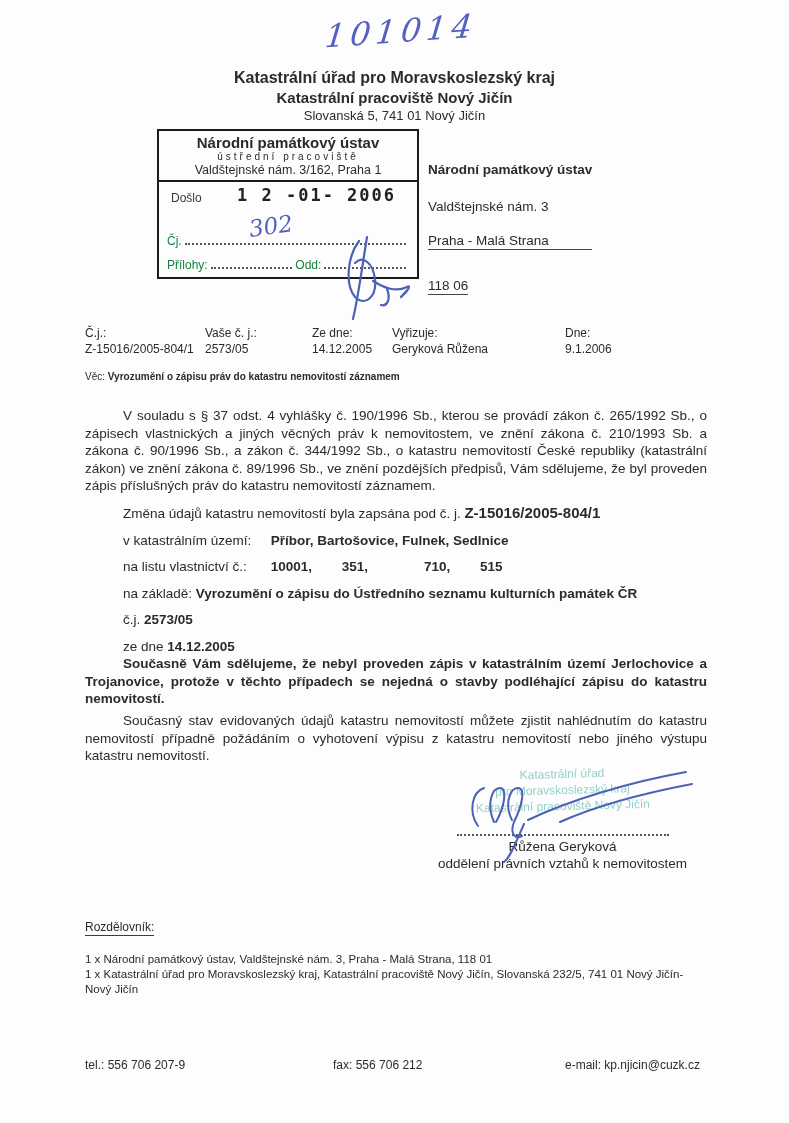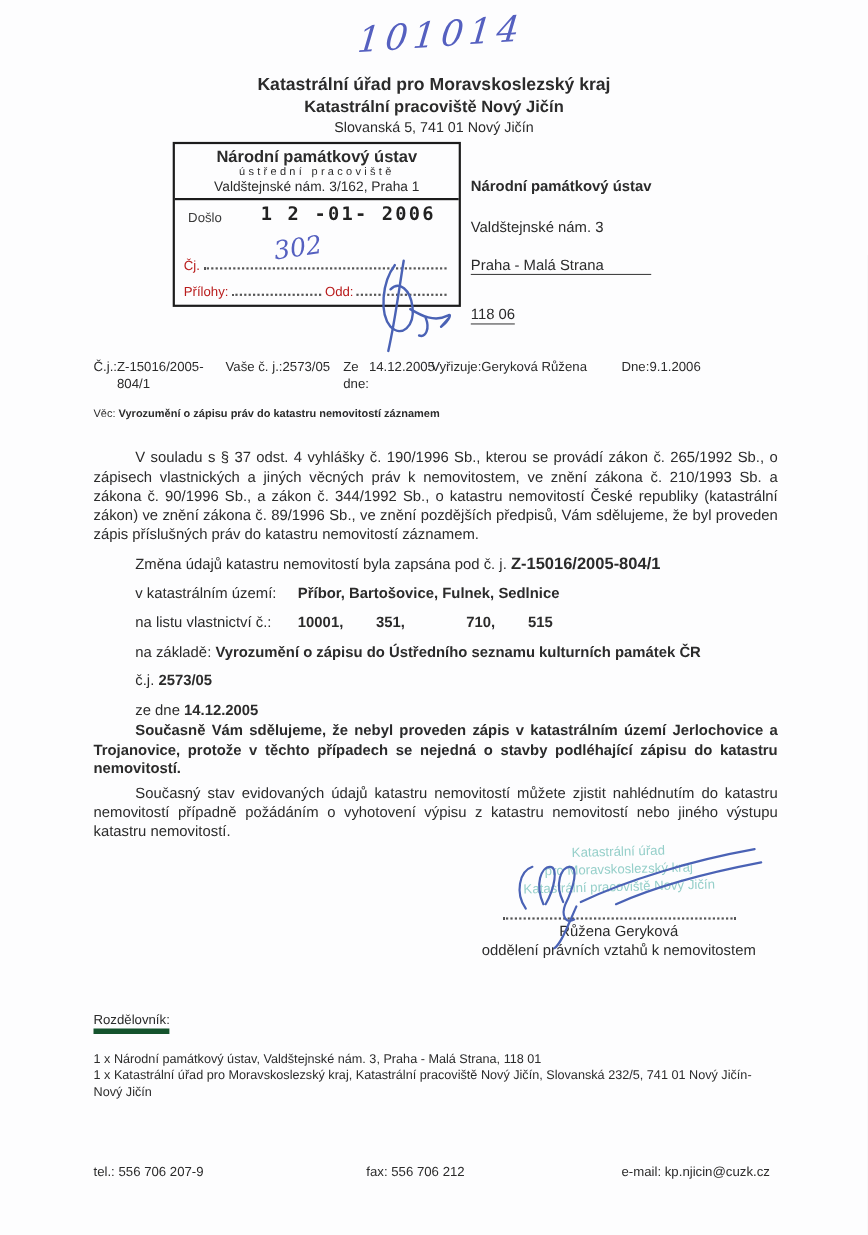--- a/index.html
+++ b/index.html
@@ -31,38 +31,38 @@
   .sb-head { border-bottom:2px solid #1c1c1c; text-align:center; padding-top:3px; padding-bottom:2px; }
   .sb-org  { font-size:15px; font-weight:bold; line-height:17px; }
   .sb-dept { font-size:10px; letter-spacing:3px; line-height:12px; }
   .sb-addr { font-size:12.5px; line-height:15px; }
   .sb-doslo { position:absolute; left:12px; top:60px; font-size:12px; color:#3a3a3a; }
   .sb-date  {
     position:absolute; left:78px; top:54px;
     font-family:"DejaVu Sans Mono", monospace; font-weight:bold;
     font-size:17px; letter-spacing:2px; color:#222;
   }
-  .sb-row { position:absolute; left:8px; right:8px; display:flex; align-items:flex-end; font-size:12px; color:#b91c1c; }
+  .sb-row { position:absolute; left:8px; right:8px; display:flex; align-items:flex-end; font-size:12px; color:#15803d; }
   .sb-row-cj { top:100px; }
   .sb-row-pr { top:124px; }
   .dotline { flex:1; border-bottom:2px dotted #555; margin:0 3px 3px 3px; height:12px; }
   .sb-cj-value { position:absolute; left:90px; top:82px; font-size:23px; transform:rotate(-8deg); }
   .sb-flourish { position:absolute; left:178px; top:96px; width:80px; height:105px; overflow:visible; }
 
   
   .recipient { position:absolute; left:428px; top:162px; font-size:13.5px; }
   .rc-name { font-weight:bold; margin-bottom:22px; }
   .rc-street { margin-bottom:19px; }
   .rc-city { display:inline-block; border-bottom:1px solid #444; padding-bottom:1px; margin-bottom:13px; }
   .rc-zip  { display:inline-block; border-bottom:1px solid #444; padding-bottom:1px; }
   .rc-line { display:block; }
 
   
   .refrow { position:absolute; left:85px; top:325px; width:625px; display:flex; font-size:12px; line-height:16px; }
-  .refcol  { display:flex; flex-direction:row; }
+  .refcol  { display:flex; flex-direction:column; }
   .rc1 { width:120px; } .rc2 { width:107px; } .rc3 { width:80px; } .rc4 { width:173px; } .rc5 { flex:1; }
 
   .subject { position:absolute; left:85px; top:371px; font-size:10px; }
   .subject b { font-weight:bold; }
 
   .para { position:absolute; left:85px; width:622px; font-size:13.5px; line-height:17.5px; text-align:justify; text-indent:38px; }
   .p1 { top:407px; }
   .p2 { top:655px; font-weight:bold; }
   .p3 { top:712px; }
 
@@ -78,21 +78,21 @@
   
   .sigblock { position:absolute; left:415px; top:766px; width:295px; text-align:center; }
   .sig-stamp { color:#7cc4bd; opacity:.8; font-size:12px; line-height:16px; transform:rotate(-1.5deg); }
   .sig-svg { position:absolute; left:5px; top:-8px; width:290px; height:110px; pointer-events:none; }
   .sig-dots { width:212px; margin:14px auto 2px auto; border-bottom:2px dotted #555; height:6px; }
   .sig-name { font-size:13.5px; margin-top:3px; }
   .sig-title { font-size:13.5px; margin-top:2px; }
 
   
   .distrib { position:absolute; left:85px; top:920px; width:624px; font-size:11.5px; }
-  .distrib-head { display:inline-block; border-bottom:5px solid #14532d; padding-bottom:1px; margin-bottom:16px; font-size:12px; }
+  .distrib-head { display:inline-block; border-bottom:1px solid #14532d; padding-bottom:1px; margin-bottom:16px; font-size:12px; }
   .distrib-item { line-height:15px; }
 
   
   .footer { position:absolute; left:0; top:1058px; width:100%; font-size:12px; }
   .ft-tel { position:absolute; left:85px; }
   .ft-fax { position:absolute; left:333px; }
   .ft-mail { position:absolute; left:565px; }
 </style>
 </head>
 <body>

